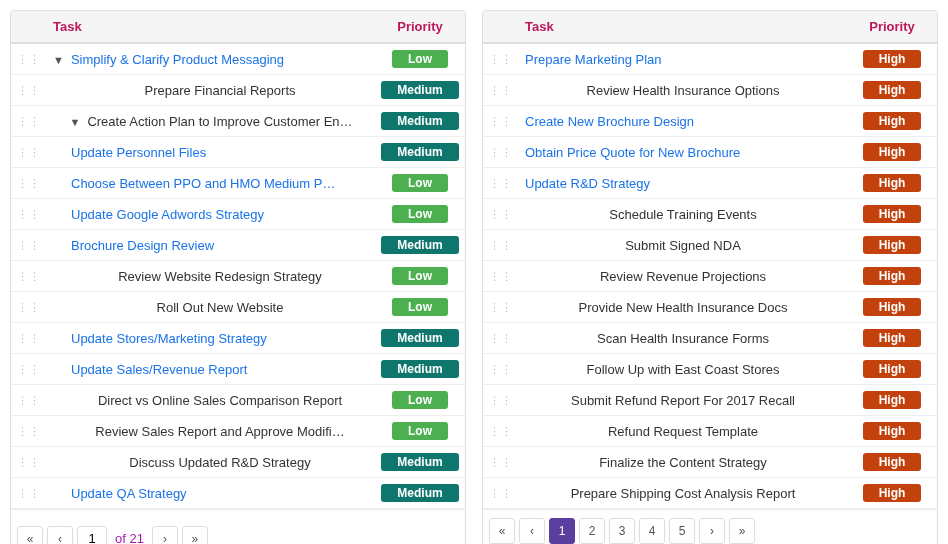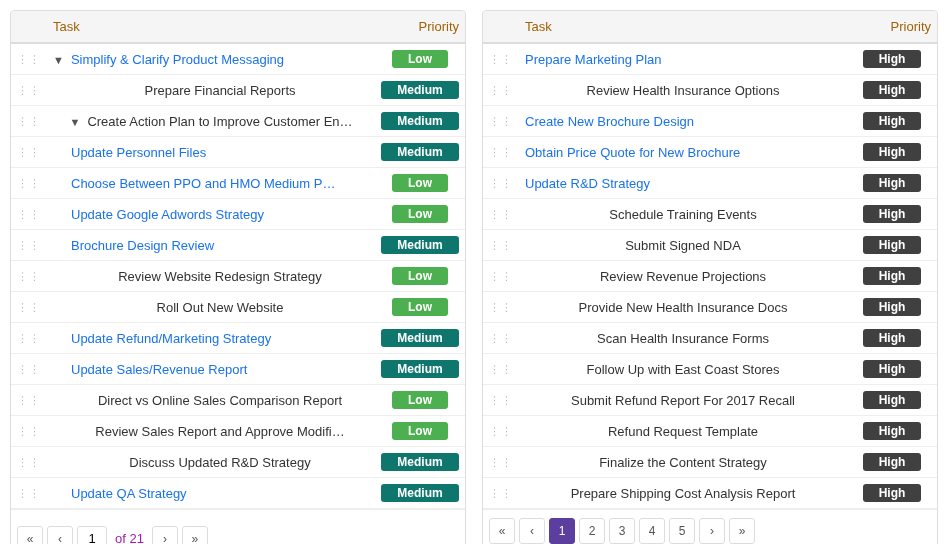--- a/index.html
+++ b/index.html
@@ -22,25 +22,25 @@
       width: 100%;
       border-collapse: collapse;
     }
     thead tr {
       background: #f5f5f5;
       border-bottom: 2px solid #ddd;
     }
     thead th {
       padding: 8px 6px;
       text-align: left;
-      font-weight: normal;
-      color: #a16207;
+      font-weight: bold;
+      color: #be185d;
     }
     thead th.priority-col {
-      text-align: right;
+      text-align: center;
       width: 90px;
     }
     thead th.drag-col {
       width: 18px;
     }
     tbody tr {
       border-bottom: 1px solid #eee;
     }
     td {
       padding: 6px 6px;
@@ -71,21 +71,21 @@
     .badge {
       display: inline-block;
       padding: 2px 16px;
       border-radius: 3px;
       font-size: 12px;
       font-weight: bold;
       color: #fff;
     }
     .badge-low { background: #4caf50; }
     .badge-medium { background: #0f766e; }
-    .badge-high { background: #404040; }
+    .badge-high { background: #c2410c; }
     .group-toggle {
       color: #555;
       font-size: 11px;
       margin-right: 4px;
     }
     .pagination {
       display: flex;
       align-items: center;
       gap: 4px;
       padding: 8px 6px;
@@ -178,21 +178,21 @@
           <td class="task-name indent black"><span>Review Website Redesign Strategy</span></td>
           <td class="priority-col"><span class="badge badge-low">Low</span></td>
         </tr>
         <tr>
           <td class="drag-handle">⋮⋮</td>
           <td class="task-name indent black"><span>Roll Out New Website</span></td>
           <td class="priority-col"><span class="badge badge-low">Low</span></td>
         </tr>
         <tr>
           <td class="drag-handle">⋮⋮</td>
-          <td class="task-name indent"><span>Update Refund/Marketing Strategy</span></td>
+          <td class="task-name indent"><span>Update Stores/Marketing Strategy</span></td>
           <td class="priority-col"><span class="badge badge-medium">Medium</span></td>
         </tr>
         <tr>
           <td class="drag-handle">⋮⋮</td>
           <td class="task-name indent"><span>Update Sales/Revenue Report</span></td>
           <td class="priority-col"><span class="badge badge-medium">Medium</span></td>
         </tr>
         <tr>
           <td class="drag-handle">⋮⋮</td>
           <td class="task-name indent black"><span>Direct vs Online Sales Comparison Report</span></td>

